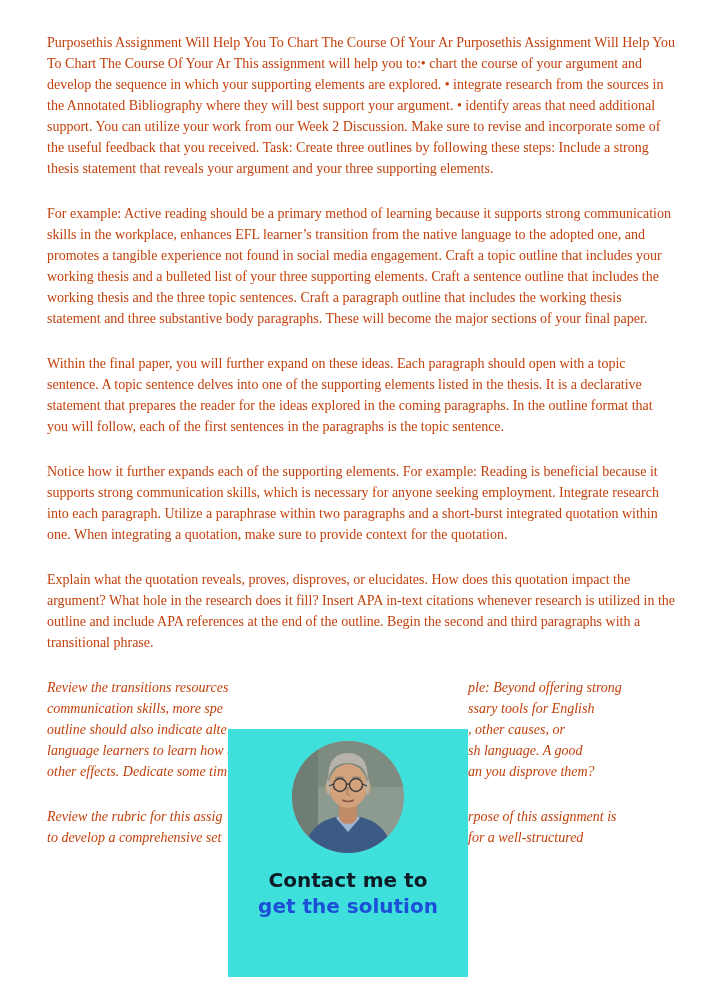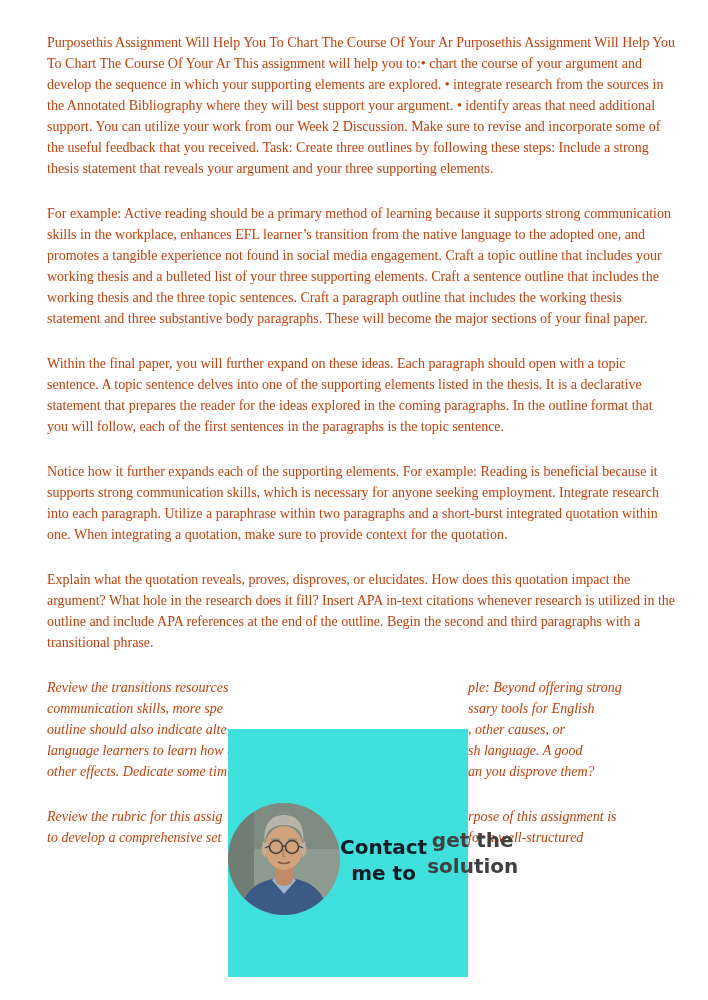--- a/index.html
+++ b/index.html
@@ -35,21 +35,21 @@
   }
   .overlay {
     position: absolute;
     left: 228px;
     top: 729px;
     width: 240px;
     height: 248px;
     background: #3fe0dc;
     z-index: 10;
     display: flex;
-    flex-direction: row;
+    flex-direction: column;
     align-items: center;
   }
   .photo {
     width: 112px;
     height: 112px;
     margin-top: 12px;
     border-radius: 50%;
     overflow: hidden;
     flex: 0 0 auto;
   }
@@ -147,14 +147,14 @@
       <line x1="54.5" y1="43" x2="57.5" y2="43" stroke="#3a3a3a" stroke-width="1.4"></line>
       <line x1="41.5" y1="43" x2="37" y2="45" stroke="#3a3a3a" stroke-width="1.2"></line>
       <line x1="70.5" y1="43" x2="75" y2="45" stroke="#3a3a3a" stroke-width="1.2"></line>
 
       <path d="M56,46 L55,53 Q56,54.5 58,53.5" stroke="#b07d56" stroke-width="1.2" fill="none"></path>
 
       <path d="M50,59 Q56,62 62,59" stroke="#8a5740" stroke-width="1.6" fill="none"></path>
     </svg>
   </div>
   <div class="contact-line first" style="color: rgb(13, 27, 38);">Contact me to</div>
-  <div class="contact-line" style="color: #404040;">get the solution</div>
+  <div class="contact-line" style="color: #1d4ed8;">get the solution</div>
 </div>
 
 </body></html>

